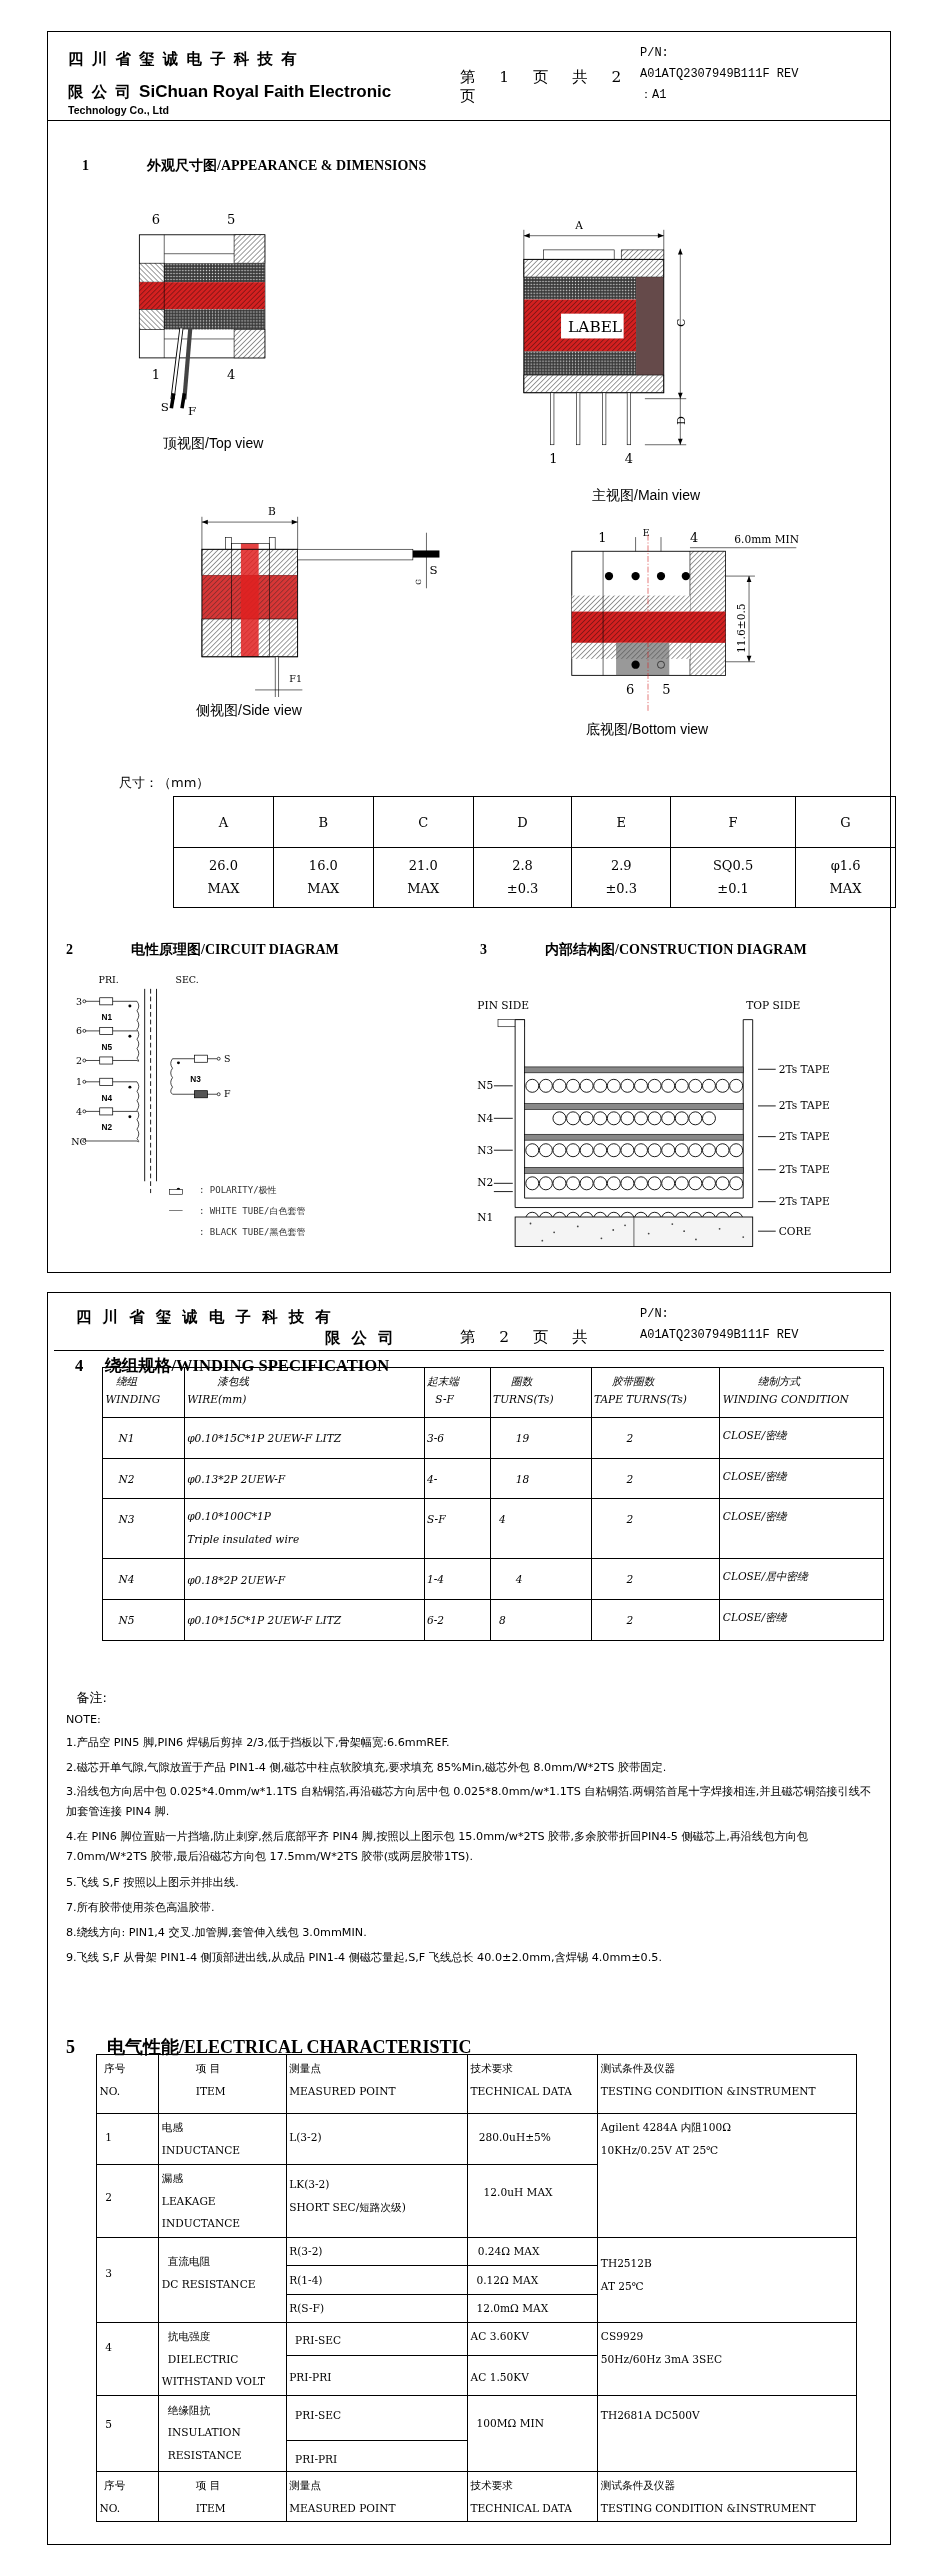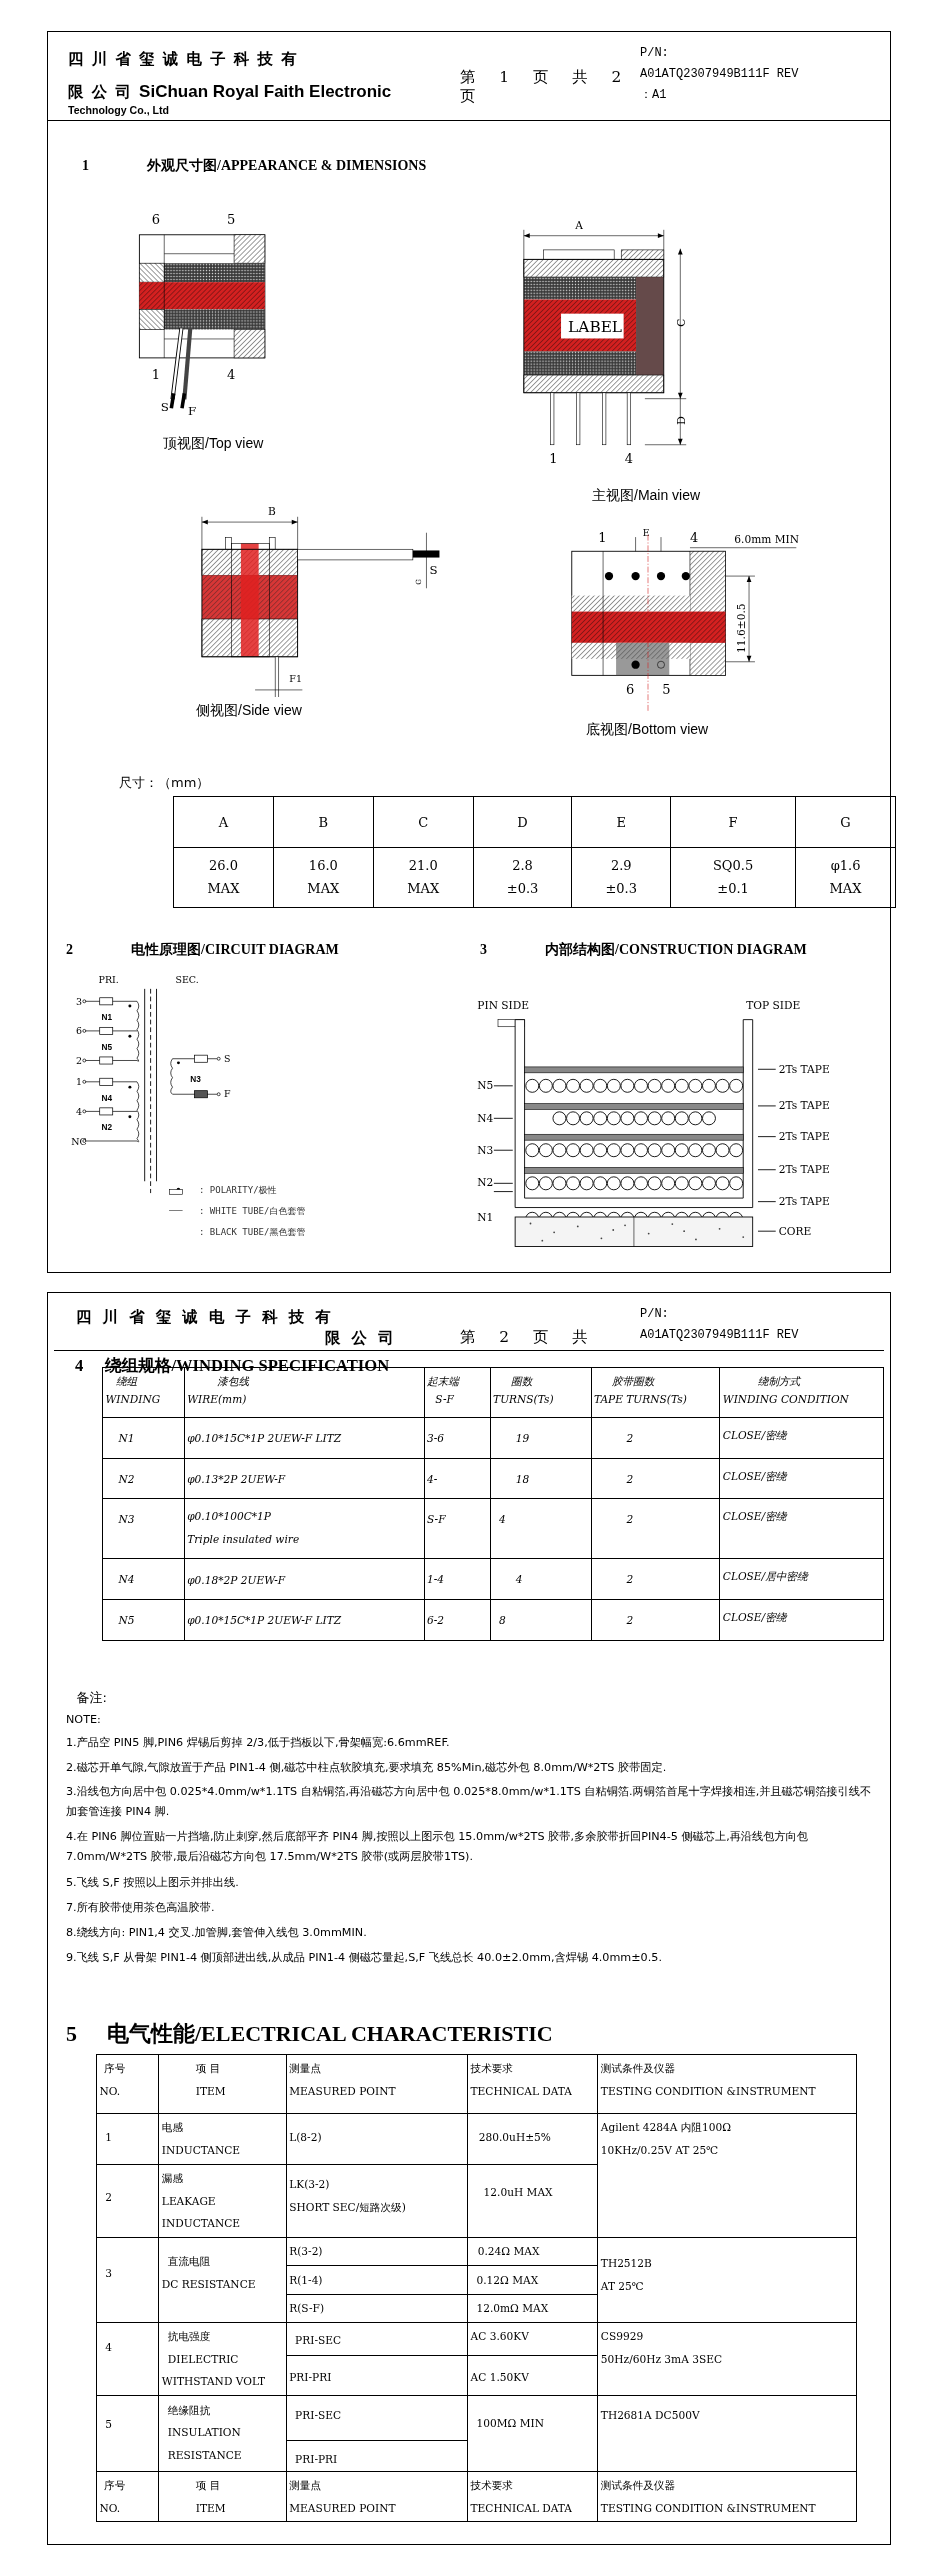--- a/index.html
+++ b/index.html
@@ -526,21 +526,21 @@
     <p>1.产品空 PIN5 脚,PIN6 焊锡后剪掉 2/3,低于挡板以下,骨架幅宽:6.6mmREF.</p>
     <p>2.磁芯开单气隙,气隙放置于产品 PIN1-4 侧,磁芯中柱点软胶填充,要求填充 85%Min,磁芯外包 8.0mm/W*2TS 胶带固定.</p>
     <p style="line-height:20px; padding:2.4px 0;">3.沿线包方向居中包 0.025*4.0mm/w*1.1TS 自粘铜箔,再沿磁芯方向居中包 0.025*8.0mm/w*1.1TS 自粘铜箔.两铜箔首尾十字焊接相连,并且磁芯铜箔接引线不加套管连接 PIN4 脚.</p>
     <p style="line-height:20px; padding:2.4px 0;">4.在 PIN6 脚位置贴一片挡墙,防止刺穿,然后底部平齐 PIN4 脚,按照以上图示包 15.0mm/w*2TS 胶带,多余胶带折回PIN4-5 侧磁芯上,再沿线包方向包 7.0mm/W*2TS 胶带,最后沿磁芯方向包 17.5mm/W*2TS 胶带(或两层胶带1TS).</p>
     <p>5.飞线 S,F 按照以上图示并排出线.</p>
     <p>7.所有胶带使用茶色高温胶带.</p>
     <p>8.绕线方向: PIN1,4 交叉.加管脚,套管伸入线包 3.0mmMIN.</p>
     <p>9.飞线 S,F 从骨架 PIN1-4 侧顶部进出线,从成品 PIN1-4 侧磁芯量起,S,F 飞线总长 40.0±2.0mm,含焊锡 4.0mm±0.5.</p>
   </div>
 
-  <div class="sec-title" style="left:18px; top:726px; font-size:22px;">
+  <div class="sec-title" style="left:18px; top:742px; font-size:18px;">
     <span style="display:inline-block; width:41px;">5</span><span class="cn">电气性能</span><span>/ELECTRICAL CHARACTERISTIC</span>
   </div>
 
   <table class="elect" style="left:48px; top:761px; width:761px;">
     <colgroup>
         <col style="width:63px">
         <col style="width:128px">
         <col style="width:183px">
         <col style="width:131px">
         <col style="width:261px">
@@ -567,21 +567,21 @@
             <div>测试条件及仪器</div>
             <div>TESTING CONDITION &amp;INSTRUMENT</div>
           </td>
     </tr>
     <tr style="height:44px">
       <td style="padding:12px 0 0 8.3px">1</td>
       <td>
             <div>电感</div>
             <div>INDUCTANCE</div>
           </td>
-      <td style="padding-top:12px">L(8-2)</td>
+      <td style="padding-top:12px">L(3-2)</td>
       <td style="padding:12px 0 0 10.6px">280.0uH±5%</td>
       <td rowspan="2">
             <div>Agilent 4284A 内阻100Ω</div>
             <div>10KHz/0.25V AT 25℃</div>
           </td>
     </tr>
     <tr style="height:70px">
       <td style="padding:21px 0 0 8.3px">2</td>
       <td>
             <div>漏感</div>

